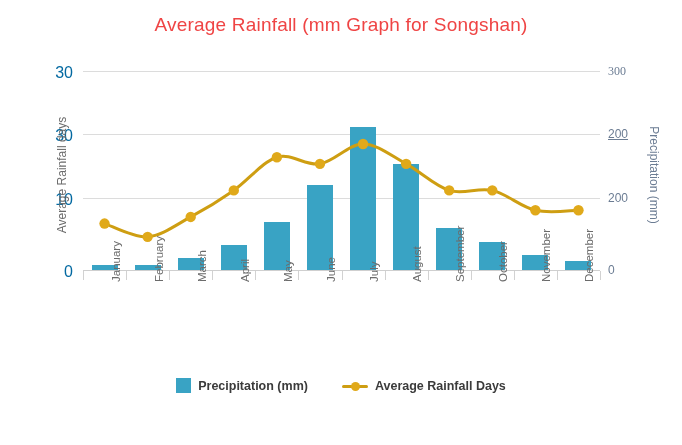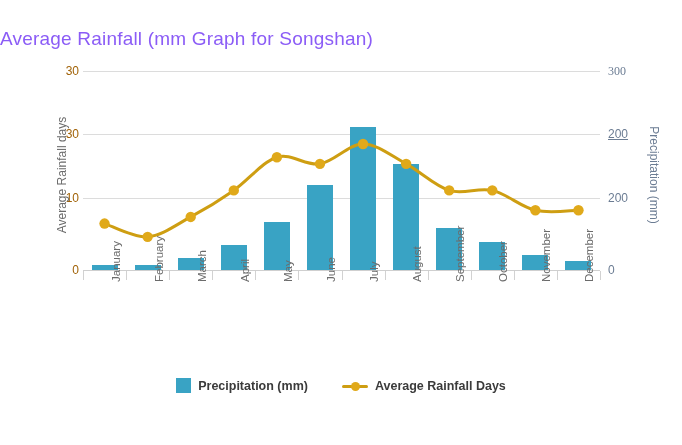--- a/index.html
+++ b/index.html
@@ -7,40 +7,41 @@
     width:682px;height:445px;
     background:#ffffff;
     font-family:"Liberation Sans", sans-serif;
     overflow:hidden;
     position:relative;
   }
   #chart-root{position:relative;width:682px;height:445px;}
 
   
   .chart-title{
-    position:absolute;left:0;top:28px;width:682px;
-    font-size:19px;color:#8b5cf6;font-weight:400;
+    position:absolute;left:0;top:14px;width:682px;
+    text-align:center;
+    font-size:19px;color:#ef4444;font-weight:400;
     letter-spacing:.2px;
   }
 
   
   
   .plot{
     position:absolute;left:83px;top:71px;
     width:517px;height:199px;
   }
   .gridline{
     position:absolute;left:0;width:517px;height:1px;
     background:#dcdcdc;
   }
   .axis-baseline{
     position:absolute;left:83px;top:270px;width:517px;height:1px;
     background:#cfcfcf;
   }
-  .ytick-l{position:absolute;width:40px;text-align:right;left:39px;font-size:12px;color:#a16207;}
+  .ytick-l{position:absolute;width:40px;text-align:right;left:33px;font-size:16px;color:#0369a1;}
   .ytick-r{position:absolute;left:608px;width:40px;text-align:left;font-size:12px;color:#6b7c93;}
 
   
   .axis-title-left{
     position:absolute;left:-18px;top:168px;
     width:160px;
     font-size:12px;color:#6b6b6b;
     transform:rotate(-90deg);
     transform-origin:50% 50%;
     text-align:center;

